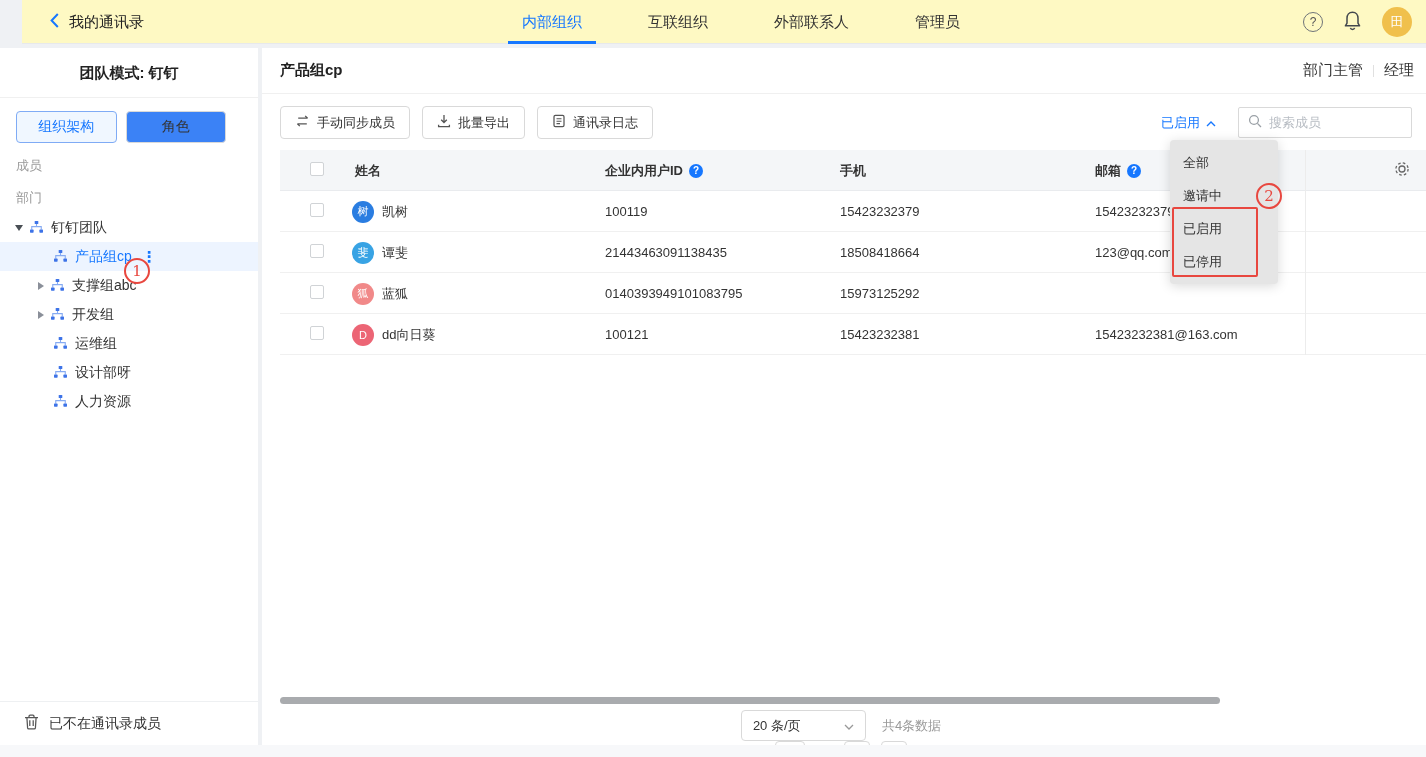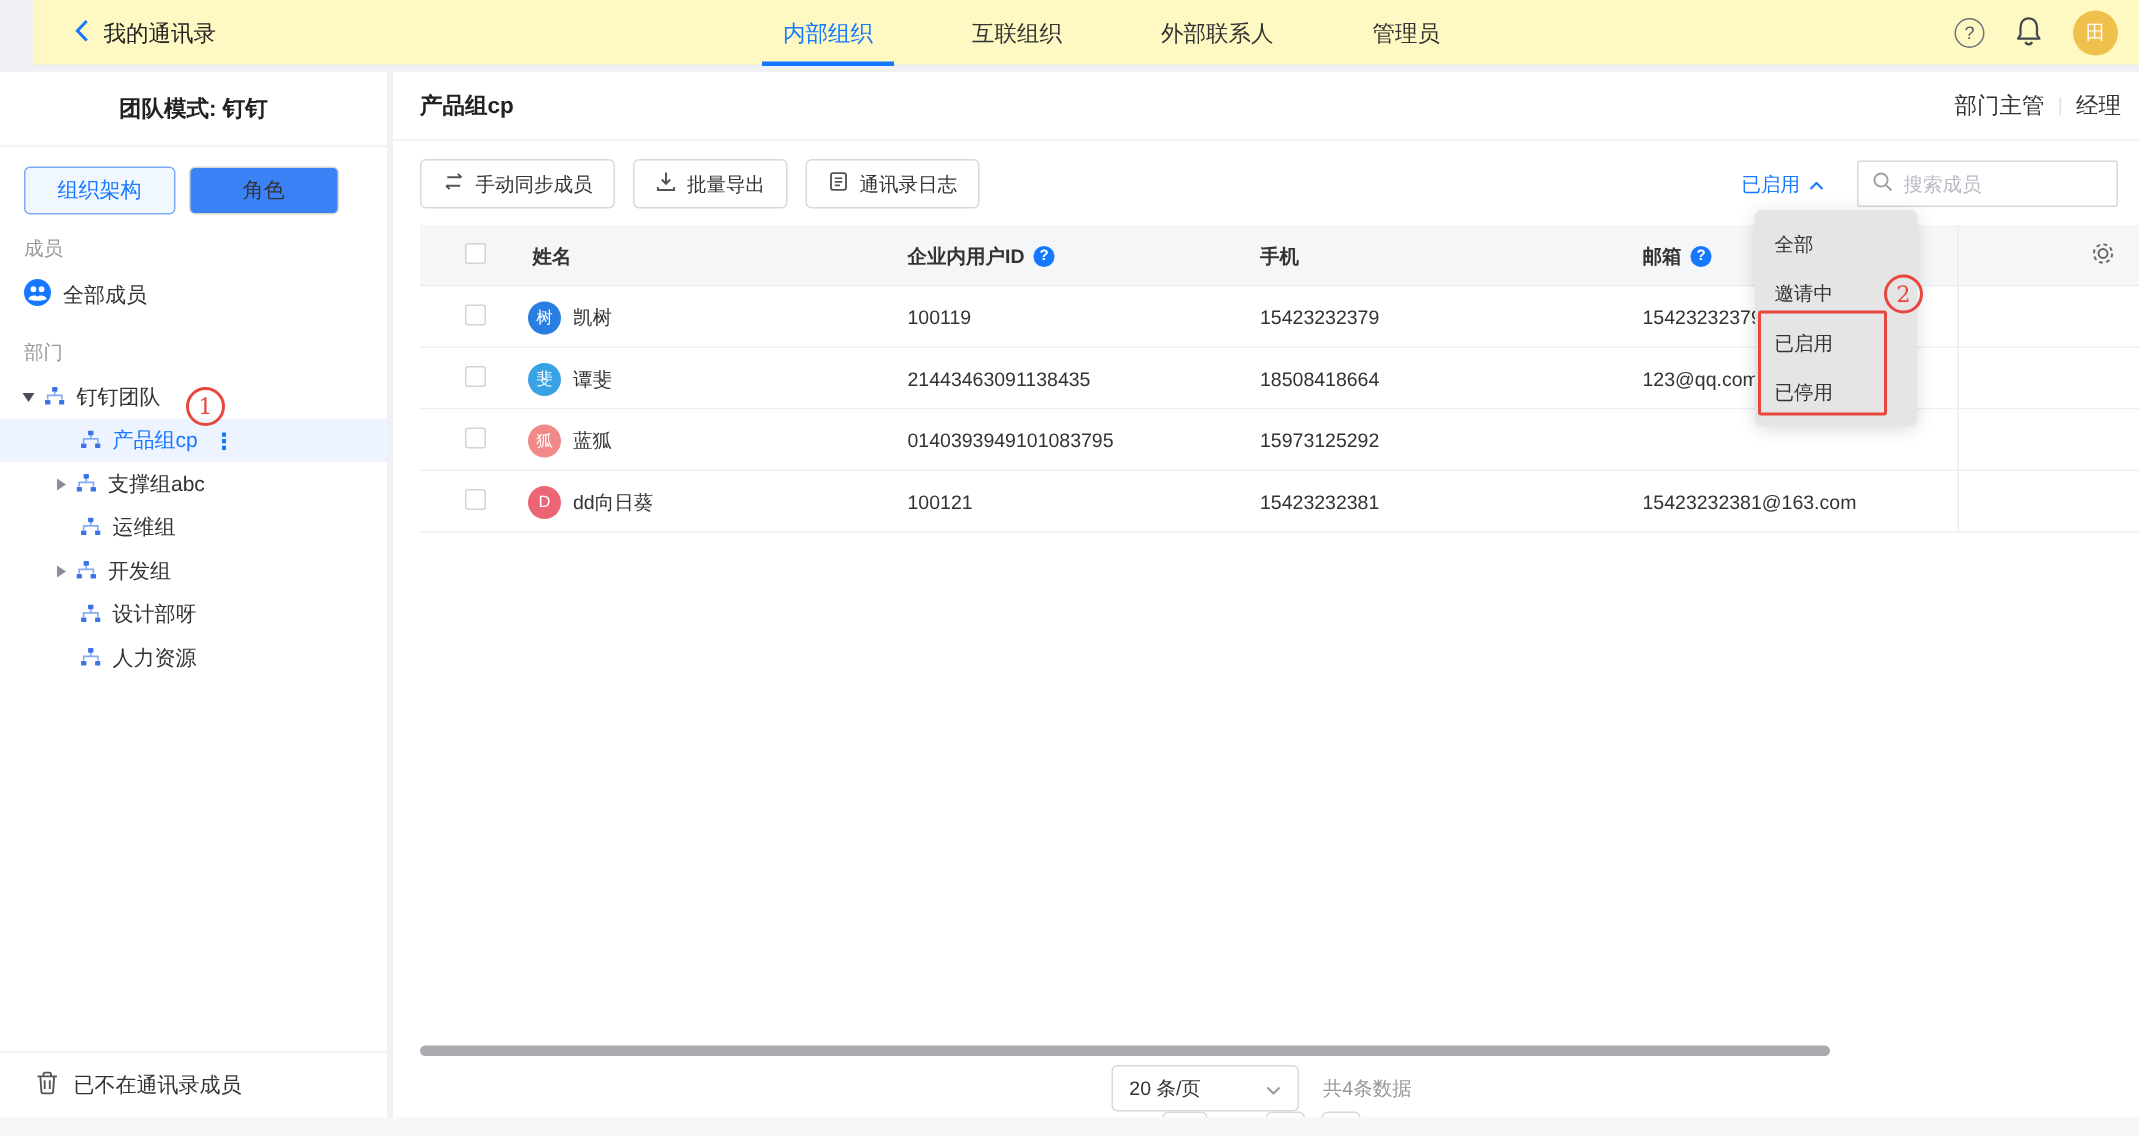--- a/index.html
+++ b/index.html
@@ -136,31 +136,20 @@
     <aside class="sidebar">
       <div class="team-header">团队模式: 钉钉</div>
 
       <div class="toggle-row">
         <button class="toggle-btn active">组织架构</button>
         <button class="toggle-btn">角色</button>
       </div>
 
       <div class="section-label">成员</div>
 
-      <div class="all-members">
-        <span>
-          <svg width="18" height="18" viewBox="0 0 18 18">
-              <circle cx="9" cy="9" r="9" fill="#1677ff"></circle>
-              <circle cx="6.3" cy="6.8" r="1.9" fill="#fff"></circle>
-              <circle cx="11.7" cy="6.8" r="1.9" fill="#fff"></circle>
-              <path d="M2.8 13.1 C4.2 10.6 8 10.6 9 11.9 C10 10.6 13.8 10.6 15.2 13.1 C13.5 15 4.5 15 2.8 13.1 Z" fill="#fff"></path>
-            </svg>
-        </span>
-        <span>全部成员</span>
-      </div>
 
       <div class="section-label">部门</div>
 
       <div class="tree">
         <div class="tree-item root">
           <span class="caret-down"></span>
           <span class="org-ic"><svg width="13" height="12" viewBox="0 0 13 12">
                 <path d="M6.5 3 L6.5 5.6 M6.5 5.6 L1.75 5.6 L1.75 8.4 M6.5 5.6 L11.25 5.6 L11.25 8.4" stroke="#86abf2" fill="none" stroke-width="1.1"></path>
                 <rect x="4.7" y="0" width="3.6" height="3.1" rx="0.6" fill="#3d73e8"></rect>
                 <rect x="0" y="8.6" width="3.6" height="3.1" rx="0.6" fill="#3d73e8"></rect>
@@ -183,38 +172,38 @@
           <span class="caret-right"></span>
           <span class="org-ic"><svg width="13" height="12" viewBox="0 0 13 12">
                 <path d="M6.5 3 L6.5 5.6 M6.5 5.6 L1.75 5.6 L1.75 8.4 M6.5 5.6 L11.25 5.6 L11.25 8.4" stroke="#86abf2" fill="none" stroke-width="1.1"></path>
                 <rect x="4.7" y="0" width="3.6" height="3.1" rx="0.6" fill="#3d73e8"></rect>
                 <rect x="0" y="8.6" width="3.6" height="3.1" rx="0.6" fill="#3d73e8"></rect>
                 <rect x="9.4" y="8.6" width="3.6" height="3.1" rx="0.6" fill="#3d73e8"></rect>
               </svg></span>
           <span>支撑组abc</span>
         </div>
         <div class="tree-item">
+          <span class="caret-right"></span>
+          <span class="org-ic"><svg width="13" height="12" viewBox="0 0 13 12">
+                <path d="M6.5 3 L6.5 5.6 M6.5 5.6 L1.75 5.6 L1.75 8.4 M6.5 5.6 L11.25 5.6 L11.25 8.4" stroke="#86abf2" fill="none" stroke-width="1.1"></path>
+                <rect x="4.7" y="0" width="3.6" height="3.1" rx="0.6" fill="#3d73e8"></rect>
+                <rect x="0" y="8.6" width="3.6" height="3.1" rx="0.6" fill="#3d73e8"></rect>
+                <rect x="9.4" y="8.6" width="3.6" height="3.1" rx="0.6" fill="#3d73e8"></rect>
+              </svg></span>
+          <span>开发组</span>
+        </div>
+        <div class="tree-item">
           <span class="caret-spacer"></span>
           <span class="org-ic"><svg width="13" height="12" viewBox="0 0 13 12">
                 <path d="M6.5 3 L6.5 5.6 M6.5 5.6 L1.75 5.6 L1.75 8.4 M6.5 5.6 L11.25 5.6 L11.25 8.4" stroke="#86abf2" fill="none" stroke-width="1.1"></path>
                 <rect x="4.7" y="0" width="3.6" height="3.1" rx="0.6" fill="#3d73e8"></rect>
                 <rect x="0" y="8.6" width="3.6" height="3.1" rx="0.6" fill="#3d73e8"></rect>
                 <rect x="9.4" y="8.6" width="3.6" height="3.1" rx="0.6" fill="#3d73e8"></rect>
               </svg></span>
           <span>运维组</span>
-        </div>
-        <div class="tree-item">
-          <span class="caret-right"></span>
-          <span class="org-ic"><svg width="13" height="12" viewBox="0 0 13 12">
-                <path d="M6.5 3 L6.5 5.6 M6.5 5.6 L1.75 5.6 L1.75 8.4 M6.5 5.6 L11.25 5.6 L11.25 8.4" stroke="#86abf2" fill="none" stroke-width="1.1"></path>
-                <rect x="4.7" y="0" width="3.6" height="3.1" rx="0.6" fill="#3d73e8"></rect>
-                <rect x="0" y="8.6" width="3.6" height="3.1" rx="0.6" fill="#3d73e8"></rect>
-                <rect x="9.4" y="8.6" width="3.6" height="3.1" rx="0.6" fill="#3d73e8"></rect>
-              </svg></span>
-          <span>开发组</span>
         </div>
         <div class="tree-item">
           <span class="caret-spacer"></span>
           <span class="org-ic"><svg width="13" height="12" viewBox="0 0 13 12">
                 <path d="M6.5 3 L6.5 5.6 M6.5 5.6 L1.75 5.6 L1.75 8.4 M6.5 5.6 L11.25 5.6 L11.25 8.4" stroke="#86abf2" fill="none" stroke-width="1.1"></path>
                 <rect x="4.7" y="0" width="3.6" height="3.1" rx="0.6" fill="#3d73e8"></rect>
                 <rect x="0" y="8.6" width="3.6" height="3.1" rx="0.6" fill="#3d73e8"></rect>
                 <rect x="9.4" y="8.6" width="3.6" height="3.1" rx="0.6" fill="#3d73e8"></rect>
               </svg></span>
           <span>设计部呀</span>

